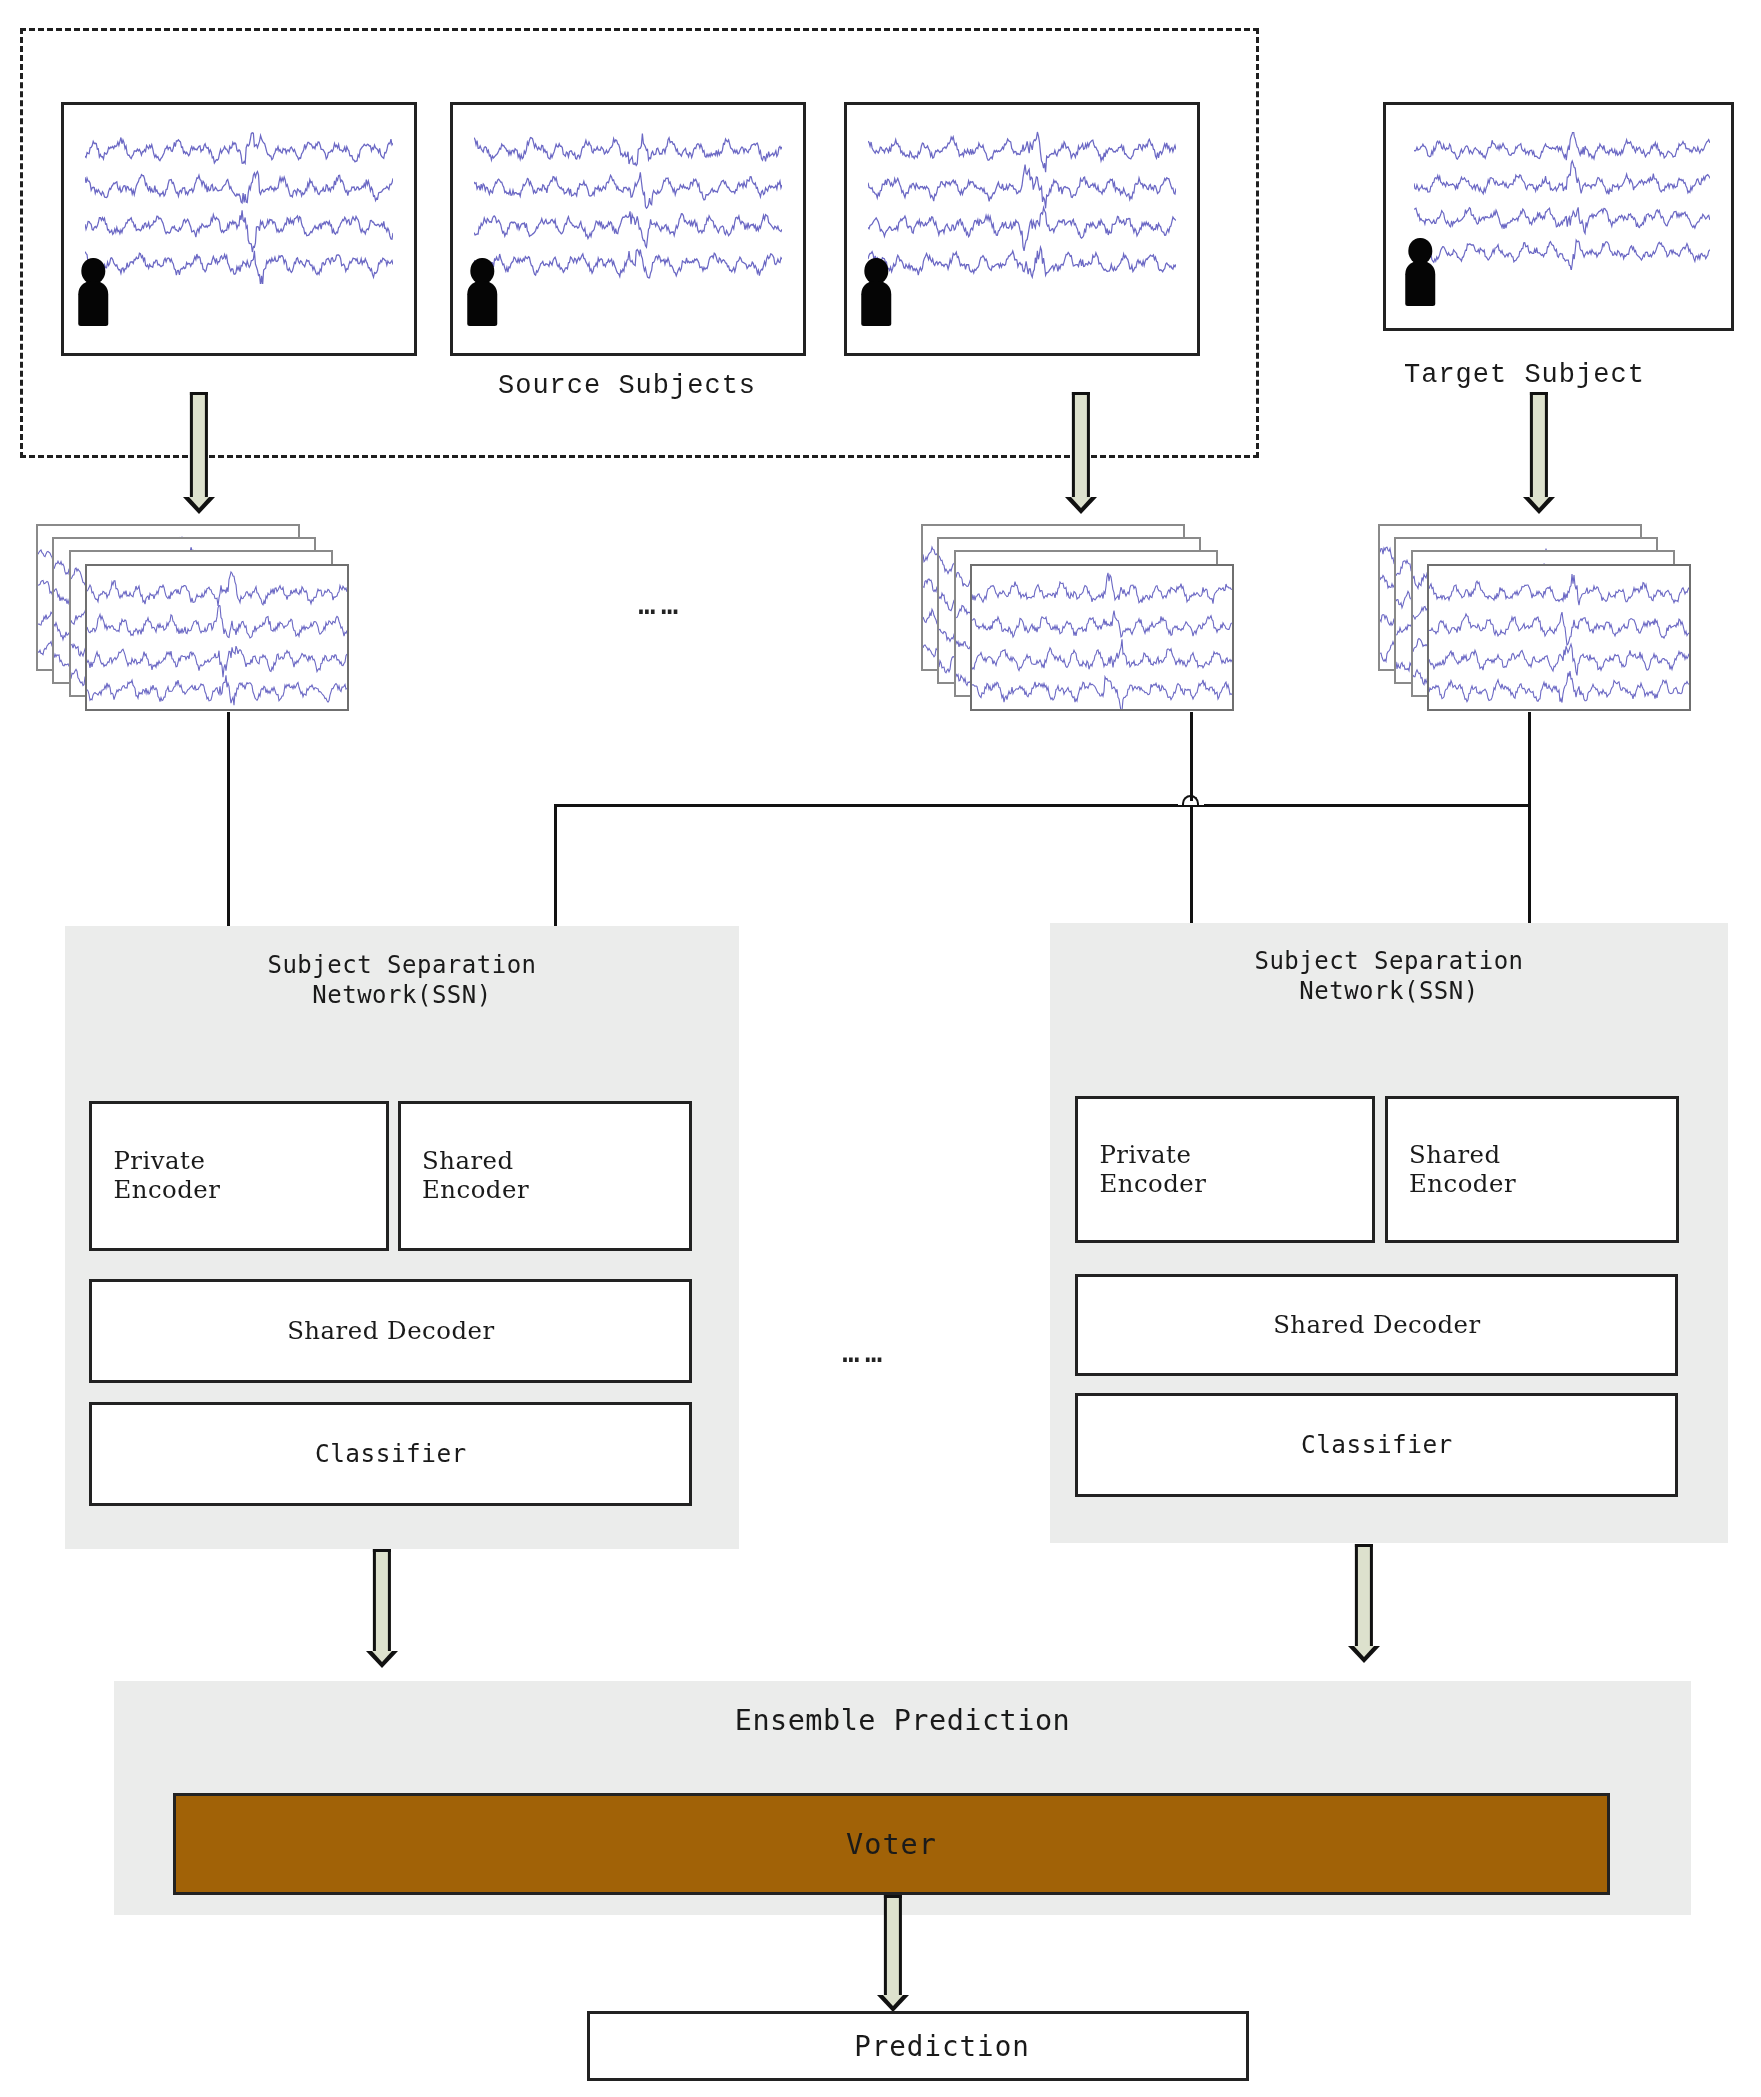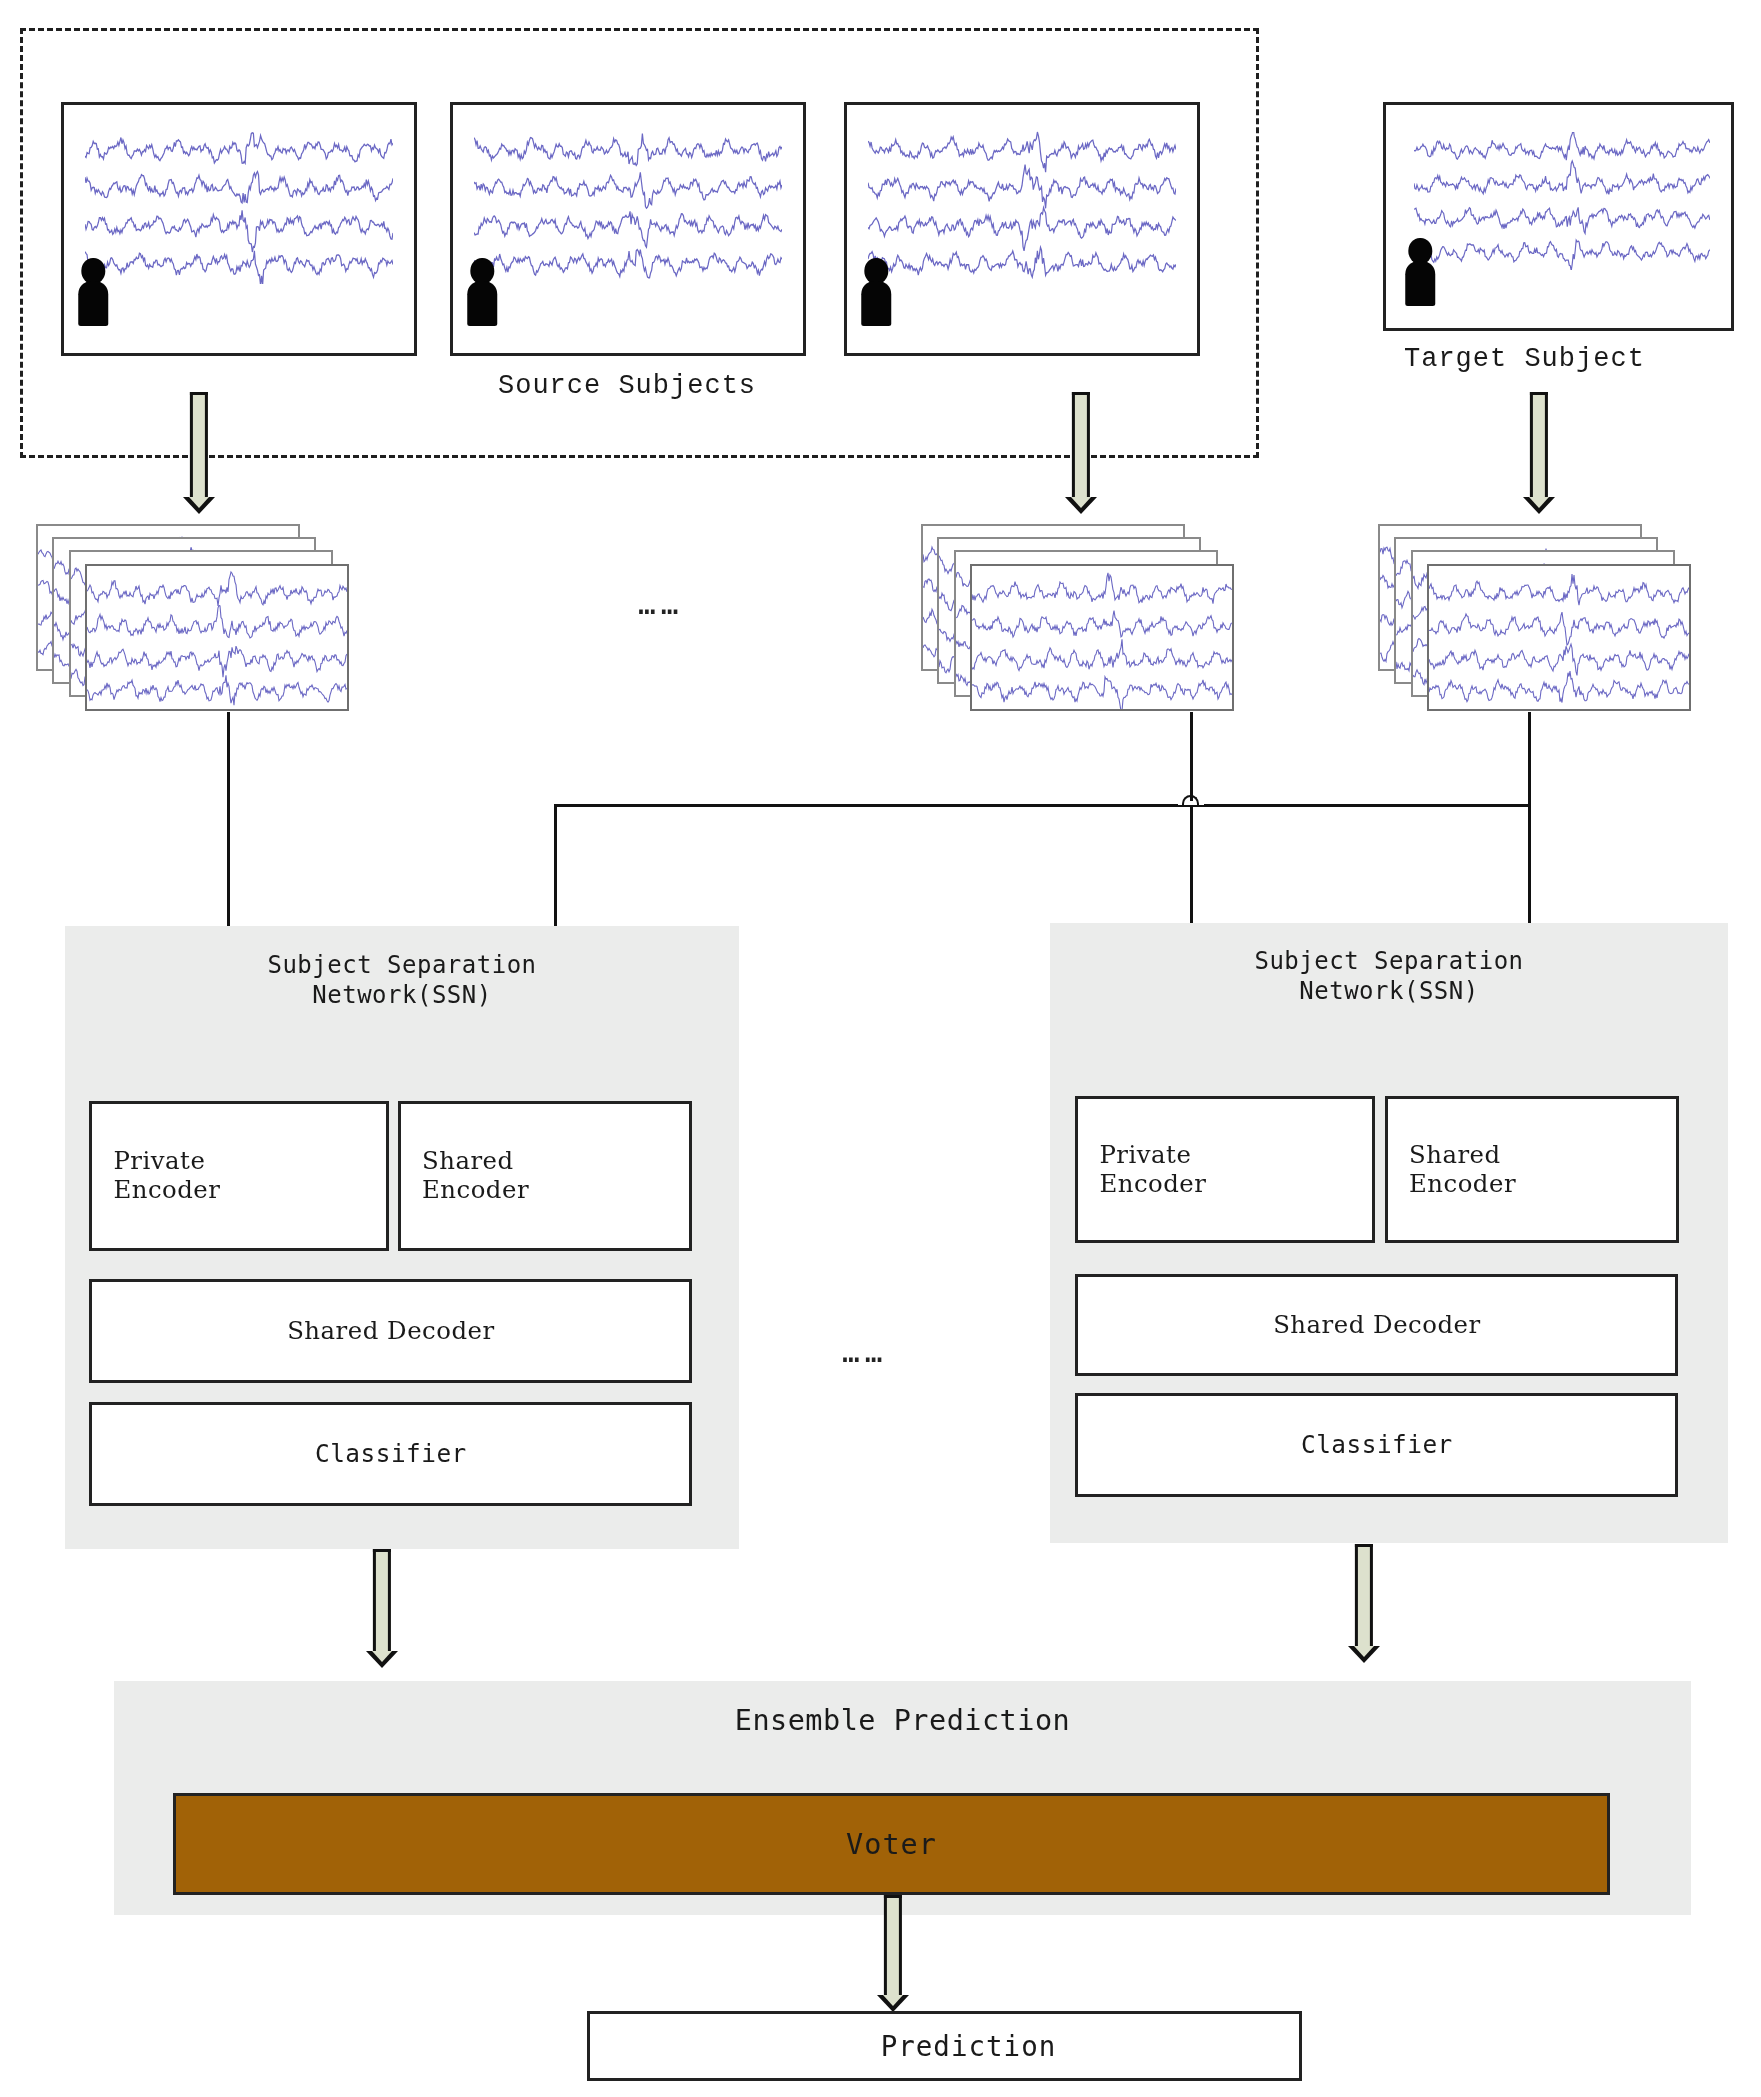--- a/index.html
+++ b/index.html
@@ -145,21 +145,21 @@
           <path class="w4" d="M0.0 216.9L2.0 214.7L4.0 216.0L6.0 210.1L8.0 217.3L10.0 217.9L12.0 224.9L14.0 226.5L16.0 226.9L18.0 218.1L20.0 224.4L22.0 223.0L24.0 223.7L26.0 224.1L28.0 221.3L30.0 226.5L32.0 232.1L34.0 228.7L36.0 239.3L38.0 242.8L40.0 245.1L42.0 239.0L44.0 242.9L46.0 235.1L48.0 239.1L50.0 235.4L52.0 230.1L54.0 222.4L56.0 218.8L58.0 215.5L60.0 215.8L62.0 219.1L64.0 223.3L66.0 227.8L68.0 231.6L70.0 227.3L72.0 231.6L74.0 232.6L76.0 229.9L78.0 229.9L80.0 221.8L82.0 224.0L84.0 226.4L86.0 228.1L88.0 235.6L90.0 235.5L92.0 238.4L94.0 239.0L96.0 242.8L98.0 235.6L100.0 235.0L102.0 228.7L104.0 222.2L106.0 222.6L108.0 210.7L110.0 212.0L112.0 210.5L114.0 210.9L116.0 212.5L118.0 212.5L120.0 212.3L122.0 216.9L124.0 223.1L126.0 225.1L128.0 225.1L130.0 221.2L132.0 226.9L134.0 218.6L136.0 221.3L138.0 222.2L140.0 224.9L142.0 222.1L144.0 234.2L146.0 234.9L148.0 237.6L150.0 240.8L152.0 238.5L154.0 235.1L156.0 233.1L158.0 226.7L160.0 221.3L162.0 227.2L164.0 218.1L166.0 217.7L168.0 215.7L170.0 212.3L172.0 222.3L174.0 223.2L176.0 227.3L178.0 223.4L180.0 229.8L182.0 231.4L184.0 235.1L186.0 232.2L188.0 229.7L190.0 233.7L192.0 228.2L194.0 227.4L196.0 229.5L198.0 234.3L200.0 234.6L202.0 244.2L204.0 241.9L206.0 241.4L208.0 238.1L210.0 235.3L212.0 234.2L214.0 224.8L216.0 224.1L218.0 219.2L220.0 219.2L222.0 208.5L224.0 208.2L226.0 215.7L228.0 215.2L230.0 213.7L232.0 224.1L234.0 227.6L236.0 225.1L238.0 227.4L240.0 228.1L242.0 228.1L244.0 220.6L246.0 227.1L248.0 217.5L250.0 226.9L252.0 227.3L254.0 227.3L256.0 230.1L258.0 232.0L260.0 230.5L262.0 234.4L264.0 229.1L266.0 228.3L268.0 227.7L270.0 215.7L272.0 216.0L274.0 208.5L276.0 206.1L278.0 210.7L280.0 212.8L282.0 213.3L284.0 220.5L286.0 223.7L288.0 220.9L290.0 233.2L292.0 235.7L294.0 230.1L296.0 228.6L298.0 229.1L300.0 229.6L302.0 237.7L304.0 238.9L306.0 242.5L308.0 240.8L310.0 240.9L312.0 241.0L314.0 250.6L316.0 251.4L318.0 260.5L320.0 248.3L322.0 229.7L324.0 239.1L326.0 223.3L328.0 203.4L330.0 206.7L332.0 205.1L334.0 207.1L336.0 219.5L338.0 223.1L340.0 222.8L342.0 229.6L344.0 235.0L346.0 230.5L348.0 227.3L350.0 225.1L352.0 229.6L354.0 227.4L356.0 223.5L358.0 229.0L360.0 221.4L362.0 225.5L364.0 227.5L366.0 229.9L368.0 226.8L370.0 235.0L372.0 231.0L374.0 227.5L376.0 228.6L378.0 224.7L380.0 220.1L382.0 208.9L384.0 214.9L386.0 210.1L388.0 206.5L390.0 206.6L392.0 208.4L394.0 212.0L396.0 221.5L398.0 224.8L400.0 225.7L402.0 231.7L404.0 231.3L406.0 226.3L408.0 229.9L410.0 231.8L412.0 223.1L414.0 225.0L416.0 228.4L418.0 233.3L420.0 228.8L422.0 229.8L424.0 238.2L426.0 232.2L428.0 233.9L430.0 230.5L432.0 229.8L434.0 229.9L436.0 220.3L438.0 216.2L440.0 214.4L442.0 220.6L444.0 216.9L446.0 225.1L448.0 222.8L450.0 229.8L452.0 232.3L454.0 233.8L456.0 235.6L458.0 237.8L460.0 240.9L462.0 237.6L464.0 231.4L466.0 234.3L468.0 226.5L470.0 226.0L472.0 226.3L474.0 233.5L476.0 234.0L478.0 230.7L480.0 234.7L482.0 230.6L484.0 225.1L486.0 229.0L488.0 225.8L490.0 220.6L492.0 214.9L494.0 209.7L496.0 207.5L498.0 210.7L500.0 209.0L502.0 215.0L504.0 214.8L506.0 217.6L508.0 223.7L510.0 224.9L512.0 234.6L514.0 232.7L516.0 228.9L518.0 222.9L520.0 222.2L522.0 228.5L524.0 222.4L526.0 227.1L528.0 226.7L530.0 229.9L532.0 228.8L534.0 231.6L536.0 234.0L538.0 229.6L540.0 223.1L542.0 221.4L544.0 217.8L546.0 217.0L548.0 219.8L550.0 215.3L552.0 210.0L554.0 214.5L556.0 224.2L558.0 220.8L560.0 228.7L562.0 228.0L564.0 231.2L566.0 238.2L568.0 243.1L570.0 234.0L572.0 232.9L574.0 238.4L576.0 231.9L578.0 238.3L580.0 229.7L582.0 228.4L584.0 232.6L586.0 233.3L588.0 231.9L590.0 238.2L592.0 234.3L594.0 232.1L596.0 223.6L598.0 222.9L600.0 219.2"></path>
       </g>
     </svg>
   </div>
   <div class="person" style="left:18.3px;top:133px;">
       <div class="head"></div>
       <div class="body"></div>
     </div>
 </div>
 
-<div class="abs group-caption" style="left:1404px;top:344px;">Target Subject</div>
+<div class="abs group-caption" style="left:1404px;top:360px;">Target Subject</div>
 
 <div class="barrow" style="left:178px;top:392px;width:41px;height:122px;">
   <div class="shaft" style="height:105px;"></div>
   <div class="head" style="top:105px;"></div>
   <div class="headin" style="top:105px;"></div>
 </div>
 
 <div class="barrow" style="left:1060px;top:392px;width:41px;height:122px;">
   <div class="shaft" style="height:105px;"></div>
   <div class="head" style="top:105px;"></div>
@@ -396,16 +396,16 @@
 <div id="voter-box" style="left:173px;top:1793px;width:1437px;height:102px;">
   <div class="big-label">Voter</div>
 </div>
 
 <div class="barrow" style="left:872px;top:1895px;width:41px;height:122px;">
   <div class="shaft" style="height:100px;"></div>
   <div class="head" style="top:100px;"></div>
   <div class="headin" style="top:100px;"></div>
 </div>
 
-<div id="prediction-box" style="left:587px;top:2011px;width:715px;height:70px;padding-left:48px;">
+<div id="prediction-box" style="left:587px;top:2011px;width:662px;height:70px;padding-left:48px;">
   <div class="big-label" style="font-size:27.5px;">Prediction</div>
 </div>
 
 
 </body></html>

